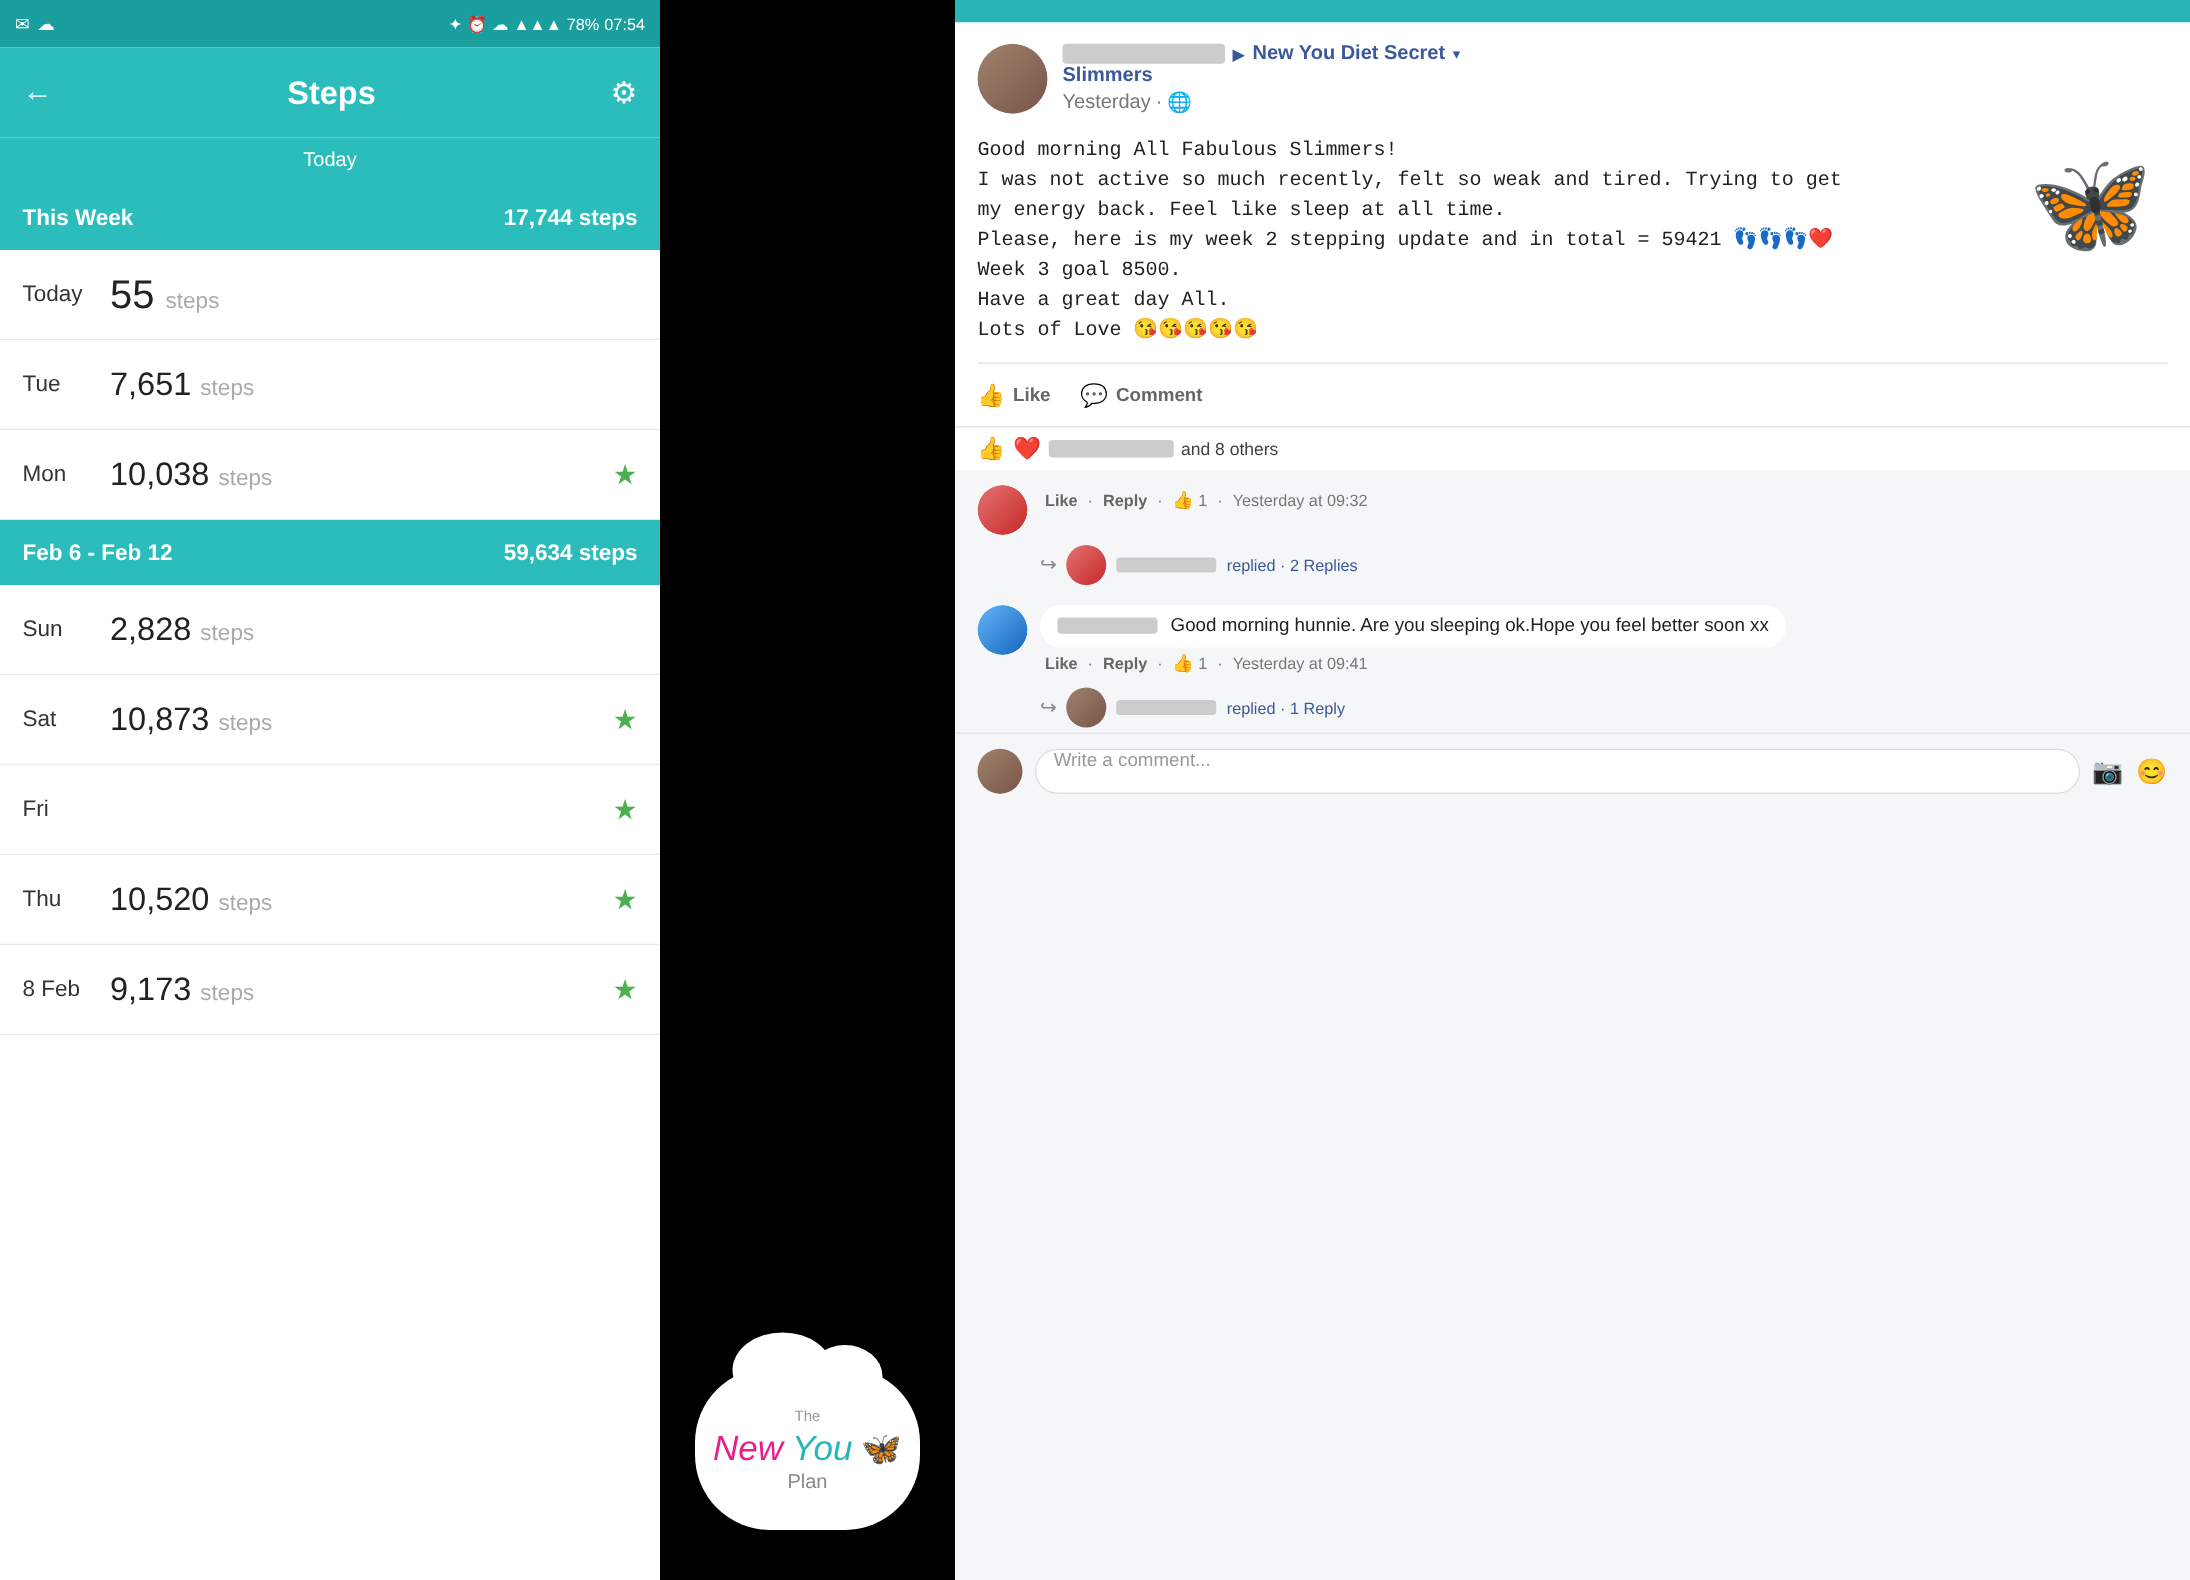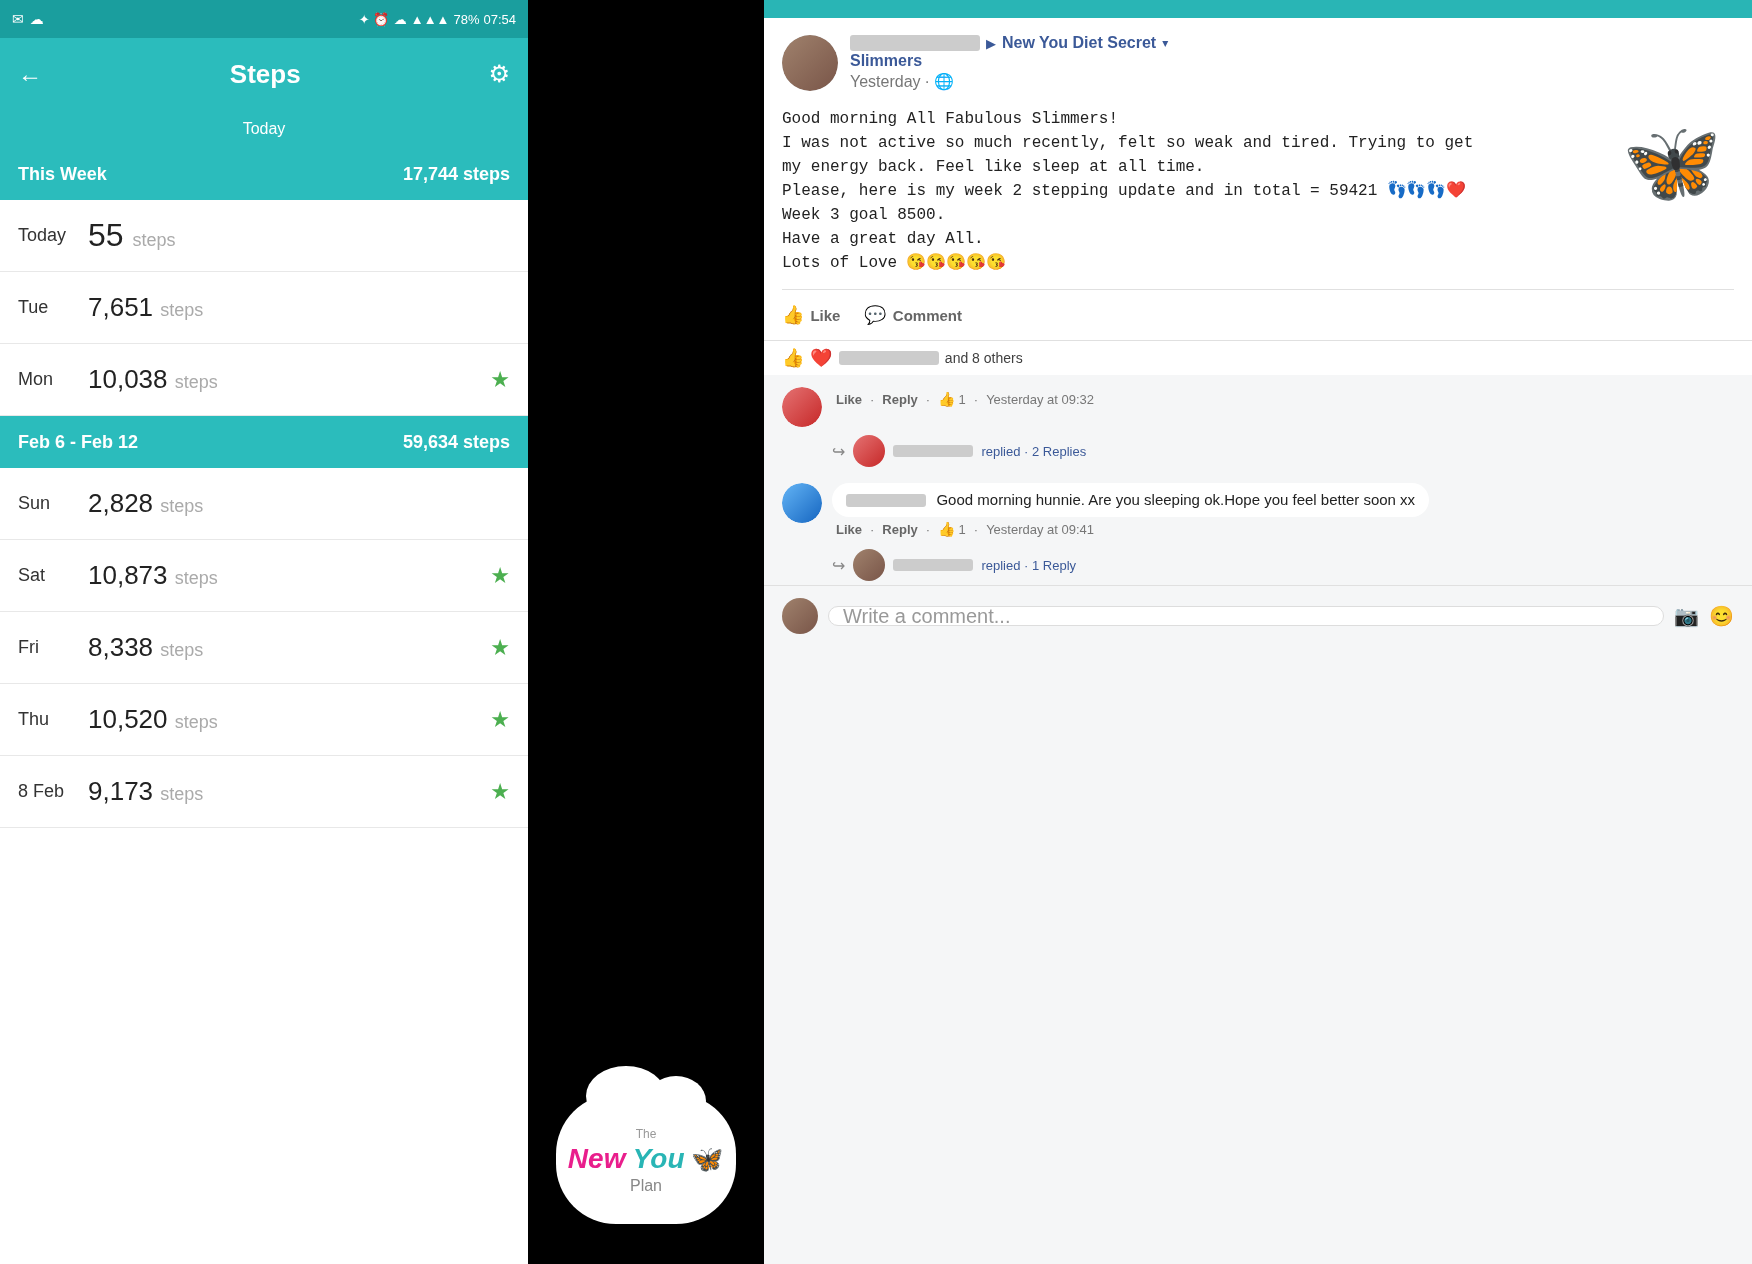--- a/index.html
+++ b/index.html
@@ -457,29 +457,28 @@
     }
     .fb-write-avatar {
       width: 36px;
       height: 36px;
       border-radius: 50%;
       background: linear-gradient(135deg, #999, #666);
       flex-shrink: 0;
     }
     .fb-write-input {
       flex: 1;
-      height: 20px;
+      height: 36px;
       border-radius: 18px;
       background: #fff;
       border: 1px solid #ddd;
       padding: 0 14px;
-      font-size: 20px;
+      font-size: 15px;
       color: #999;
       display: flex;
-      align-items: center;
     }
     .fb-write-icons {
       display: flex;
       gap: 10px;
       color: #aaa;
       font-size: 20px;
     }
 
     .avatar-brown {
       background: linear-gradient(135deg, #a0826d, #795548);
@@ -563,23 +562,20 @@
   <div class="step-row">
     <span class="day-label">Sat</span>
     <span class="step-count">
       10,873 <span class="unit">steps</span>
     </span>
     <span class="star">★</span>
   </div>
 
   <div class="step-row">
     <span class="day-label">Fri</span>
-    <span class="step-count">
-      8,338 <span class="unit">steps</span>
-    </span>
     <span class="star">★</span>
   </div>
 
   <div class="step-row">
     <span class="day-label">Thu</span>
     <span class="step-count">
       10,520 <span class="unit">steps</span>
     </span>
     <span class="star">★</span>
   </div>
@@ -590,21 +586,21 @@
       9,173 <span class="unit">steps</span>
     </span>
     <span class="star">★</span>
   </div>
 </div>
 
 <div class="middle-panel">
   <div class="logo-cloud">
     <div class="logo-text">
       <span class="the">The</span><br>
-      <span style="font-size:26px;font-weight:bold;text-align:center;">
+      <span style="font-size:26px;font-weight:normal;text-align:center;">
         <span style="color:#e91e8c;font-style:italic;font-size:28px;">New</span>
         <span style="color:#29b5b5;font-style:italic;font-size:28px;"> You</span>
         <span style="color:#f48;">🦋</span>
       </span><br>
       <span class="plan">Plan</span>
     </div>
   </div>
 </div>
 
 <div class="facebook-panel">

